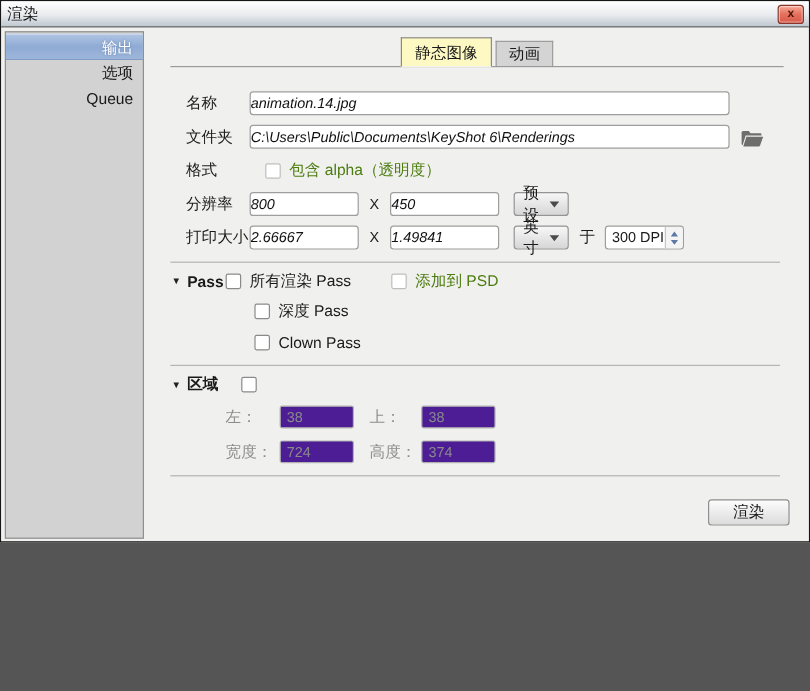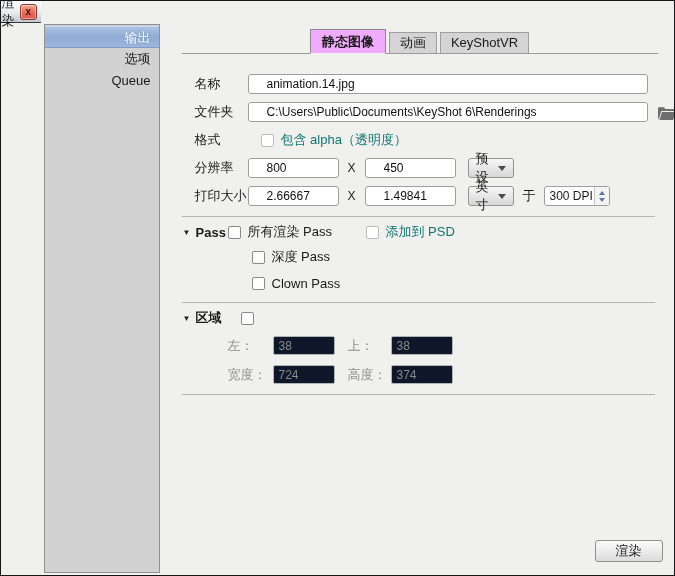--- a/index.html
+++ b/index.html
@@ -1,44 +1,44 @@
 <!DOCTYPE html>
 <html><head>
 <meta charset="utf-8">
 <style>
   html,body{margin:0;padding:0;background:#555;}
   *{box-sizing:border-box;}
   .window{
-    width:675px;height:576px;
+    width:675px;height:452px;
     border:1px solid #161616;
     background:#f0f0ef;
     font-family:"Liberation Sans",sans-serif;
     font-size:12px;color:#1a1a1a;
-    display:flex;
+    display:flex;flex-direction:column;
     position:relative;overflow:hidden;justify-content:center;
   }
   
   .titlebar{
     height:22px;flex:0 0 22px;
     background:linear-gradient(to bottom,#ffffff 0%,#e8ebee 55%,#bfc7d0 100%);
     border-bottom:1px solid #3c3c3c;
     display:flex;align-items:center;
     padding:0 4px 0 5px;
   }
   .title{font-size:13px;color:#141414;}
   .close-btn{
     margin-left:auto;width:22px;height:16px;
     background:linear-gradient(to bottom,#f4a896 0%,#e4705c 50%,#d9594a 100%);
     border:1px solid #8e3428;border-radius:3px;
     box-shadow:inset 0 0 0 1px rgba(255,255,255,.45);
     color:#4a120a;font-weight:bold;font-size:10px;line-height:13px;
     text-align:center;padding:0;cursor:default;
   }
   
-  .body{flex:1;display:flex;min-height:0;background:#f0f0ef;margin-top:20px;}
+  .body{flex:1;display:flex;min-height:0;background:#f0f0ef;}
   .sidebar{
     width:116px;flex:0 0 116px;
     margin:3px 0 2px 3px;
     background:#d2d2d2;border:1px solid #8f8f8f;
     padding-top:1px;
   }
   .side-item{
     height:22px;line-height:22px;
     text-align:right;padding-right:8px;
     font-size:13px;color:#1a1a1a;
@@ -55,31 +55,31 @@
     display:flex;justify-content:center;align-items:flex-end;
     border-bottom:1px solid #9a9a9a;
   }
   .tab{
     height:21px;line-height:20px;padding:0 10px;margin-left:3px;
     background:#d4d4d4;border:1px solid #9e9e9e;border-bottom:none;
     font-size:13px;white-space:nowrap;
   }
   .tab.active{
     height:25px;line-height:24px;padding:0 11px;margin-left:0;
-    background:#f0abfc;border:1px solid #8a8a8a;border-bottom:1px solid #f0f0ef;
-    margin-bottom:-1px;position:relative;z-index:2;font-weight:bold;
+    background:#fef9c3;border:1px solid #8a8a8a;border-bottom:1px solid #f0f0ef;
+    margin-bottom:-1px;position:relative;z-index:2;
   }
   
   .content{margin-top:20px;}
   .row{display:flex;align-items:center;margin:0 0 8px 35px;height:20px;}
   .flabel{width:53px;flex:0 0 53px;font-size:13px;}
   .tinput{
     height:20px;border:1px solid #9e9e9e;border-radius:3px;
-    background:#fff;padding:0 18px;font-family:"Liberation Sans",sans-serif;
-    font-size:12px;color:#111;
+    background:#fff;padding:0 0;font-family:"Liberation Sans",sans-serif;
+    font-size:12px;color:#111;font-style:italic;
   }
   .w-wide{width:400px;}
   .w-med{width:91px;}
   .x-sep{margin:0 9px;font-size:12px;}
   .select{
     height:20px;background:linear-gradient(to bottom,#f7f7f7,#d6d6d6);
     border:1px solid #949494;border-radius:3px;
     display:flex;align-items:center;padding:0 7px;
     font-size:12px;position:relative;
   }
@@ -90,21 +90,21 @@
   }
   .sel-format{width:98px;}
   .sel-small{width:46px;margin-left:12px;font-size:13px;}
   .sel-small .arrow{margin-left:6px;}
   .checkbox{
     width:13px;height:13px;flex:0 0 13px;
     border:1px solid #8a8a8a;border-radius:2px;background:#fff;
   }
   .checkbox.disabled{border-color:#bdbdbd;}
   .cb-label{margin-left:7px;font-size:13px;white-space:nowrap;}
-  .dis-text{color:#0f766e;}
+  .dis-text{color:#4d7c0f;}
   .alpha-box{display:flex;align-items:center;margin-left:13px;}
   .at-label{margin:0 8px 0 9px;font-size:13px;}
   .spinner{
     width:66px;height:20px;display:flex;
     border:1px solid #9e9e9e;border-radius:3px;background:#fff;overflow:hidden;
   }
   .spin-value{flex:1;line-height:18px;padding-left:5px;font-size:12px;}
   .spin-btns{width:15px;flex:0 0 15px;border-left:1px solid #c6c6c6;
     display:flex;flex-direction:column;align-items:center;justify-content:center;gap:3px;background:#f4f4f4;}
   .spin-up{width:0;height:0;border-left:3.5px solid transparent;border-right:3.5px solid transparent;border-bottom:4px solid #5b79a4;}
@@ -119,21 +119,21 @@
   .pass-item{display:flex;align-items:center;}
   .pass-i1{width:138px;flex:0 0 138px;}
   .pass-i2{width:95px;flex:0 0 95px;}
   .pass-row{display:flex;align-items:center;margin:0 0 12px 68px;height:14px;padding-left:24px;}
   .region-title{width:37px;flex:0 0 37px;margin-right:8px;}
   .reg-row{display:flex;align-items:center;margin:0 0 10px 68px;height:19px;}
   .reg-label{width:45px;flex:0 0 45px;font-size:13px;color:#8d8d8d;}
   .reg-label2{width:43px;flex:0 0 43px;margin-left:13px;font-size:13px;color:#8d8d8d;}
   .reg-input{
     width:62px;height:19px;border:1px solid #b2b2b2;border-radius:2px;
-    background:#0f172a;color:#8a8a8a;padding:0 5px;
+    background:#4c1d95;color:#8a8a8a;padding:0 5px;
     font-family:"Liberation Sans",sans-serif;font-size:12px;
   }
   
   .render-btn{
     position:absolute;right:16px;bottom:13px;
     width:68px;height:22px;
     background:linear-gradient(to bottom,#fcfcfc,#dcdcdc);
     border:1px solid #8f8f8f;border-radius:3px;
     font-family:"Liberation Sans",sans-serif;font-size:13px;color:#141414;
     padding:0;
@@ -155,21 +155,20 @@
       <div class="side-item selected">输出</div>
       <div class="side-item">选项</div>
       <div class="side-item">Queue</div>
     </div>
 
     <div class="main">
 
       <div class="tabs">
         <div class="tab active">静态图像</div>
         <div class="tab">动画</div>
-        <div class="tab">KeyShotVR</div>
       </div>
 
       <div class="content">
 
         <div class="row">
           <span class="flabel">名称</span>
           <input class="tinput w-wide" type="text" value="animation.14.jpg" style="">
         </div>
 
         <div class="row">

